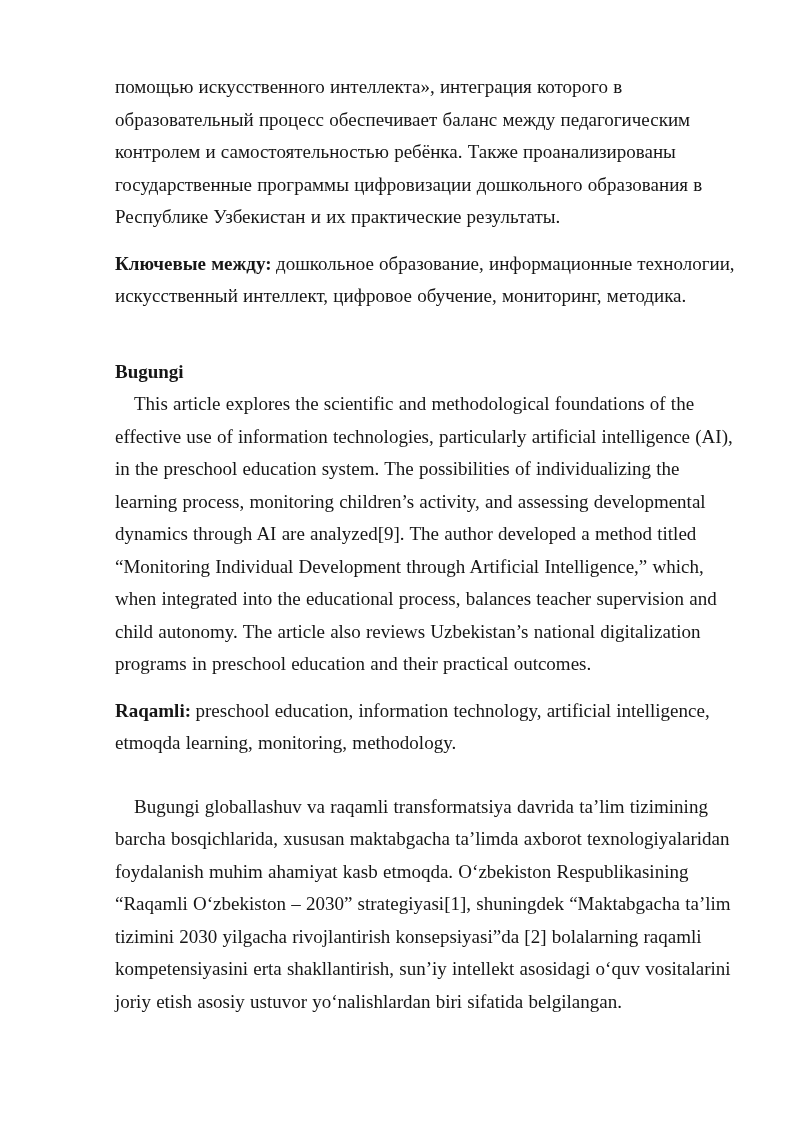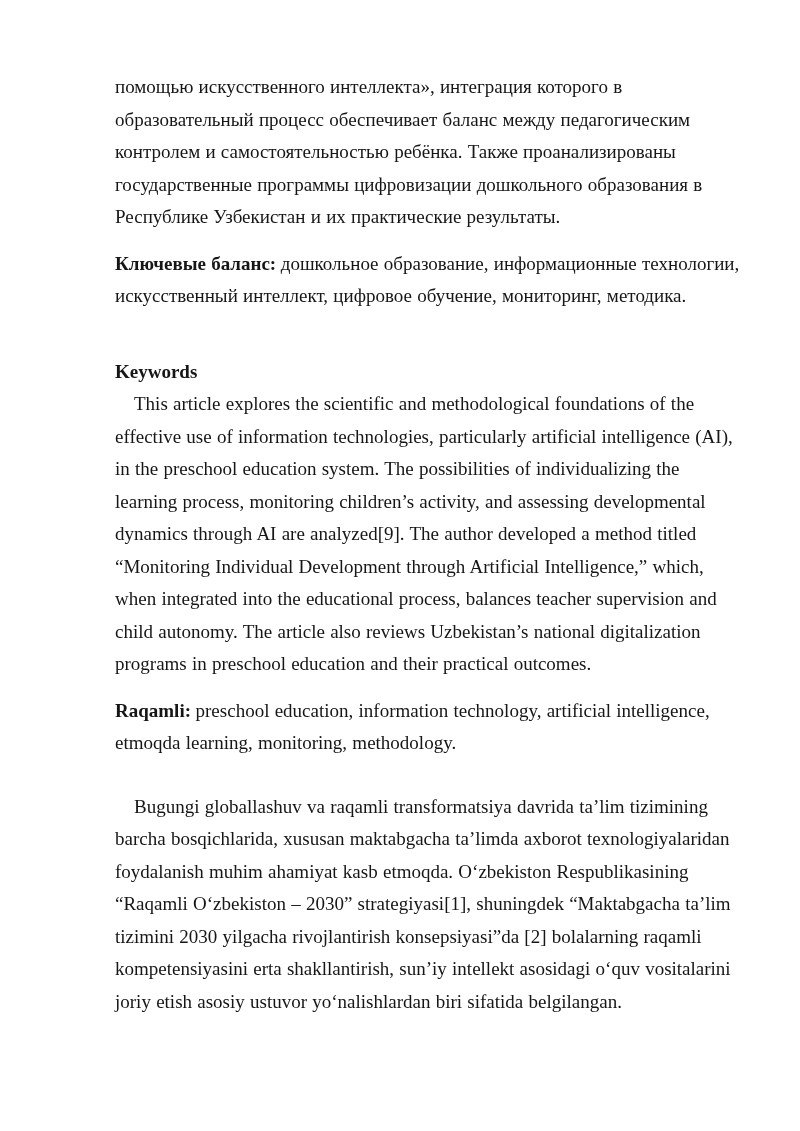--- a/index.html
+++ b/index.html
@@ -36,24 +36,24 @@
     .gap-before-uzbek { margin-top: 31px; }
   </style>
 </head>
 <body>
 
 <div class="page">
 
   <p class="para">помощью искусственного интеллекта», интеграция которого в образовательный процесс обеспечивает баланс между педагогическим контролем и самостоятельностью ребёнка. Также проанализированы государственные программы цифровизации дошкольного образования в Республике Узбекистан и их практические результаты.</p>
 
   <p class="para">
-    <span class="lead-label">Ключевые баланс:</span><span>дошкольное образование, информационные технологии, искусственный интеллект, цифровое обучение, мониторинг, методика.</span>
+    <span class="lead-label">Ключевые между:</span><span>дошкольное образование, информационные технологии, искусственный интеллект, цифровое обучение, мониторинг, методика.</span>
   </p>
 
-  <p class="para heading">Keywords</p>
+  <p class="para heading">Bugungi</p>
 
   <p class="para indent">This article explores the scientific and methodological foundations of the effective use of information technologies, particularly artificial intelligence (AI), in the preschool education system. The possibilities of individualizing the learning process, monitoring children’s activity, and assessing developmental dynamics through AI are analyzed[9]. The author developed a method titled “Monitoring Individual Development through Artificial Intelligence,” which, when integrated into the educational process, balances teacher supervision and child autonomy. The article also reviews Uzbekistan’s national digitalization programs in preschool education and their practical outcomes.</p>
 
   <p class="para">
     <span class="lead-label">Raqamli:</span><span>preschool education, information technology, artificial intelligence, etmoqda learning, monitoring, methodology.</span>
   </p>
 
   <p class="para indent gap-before-uzbek">Bugungi globallashuv va raqamli transformatsiya davrida ta’lim tizimining barcha bosqichlarida, xususan maktabgacha ta’limda axborot texnologiyalaridan foydalanish muhim ahamiyat kasb etmoqda. O‘zbekiston Respublikasining “Raqamli O‘zbekiston – 2030” strategiyasi[1], shuningdek “Maktabgacha ta’lim tizimini 2030 yilgacha rivojlantirish konsepsiyasi”da [2] bolalarning raqamli kompetensiyasini erta shakllantirish, sun’iy intellekt asosidagi o‘quv vositalarini joriy etish asosiy ustuvor yo‘nalishlardan biri sifatida belgilangan.</p>
 
 </div>

